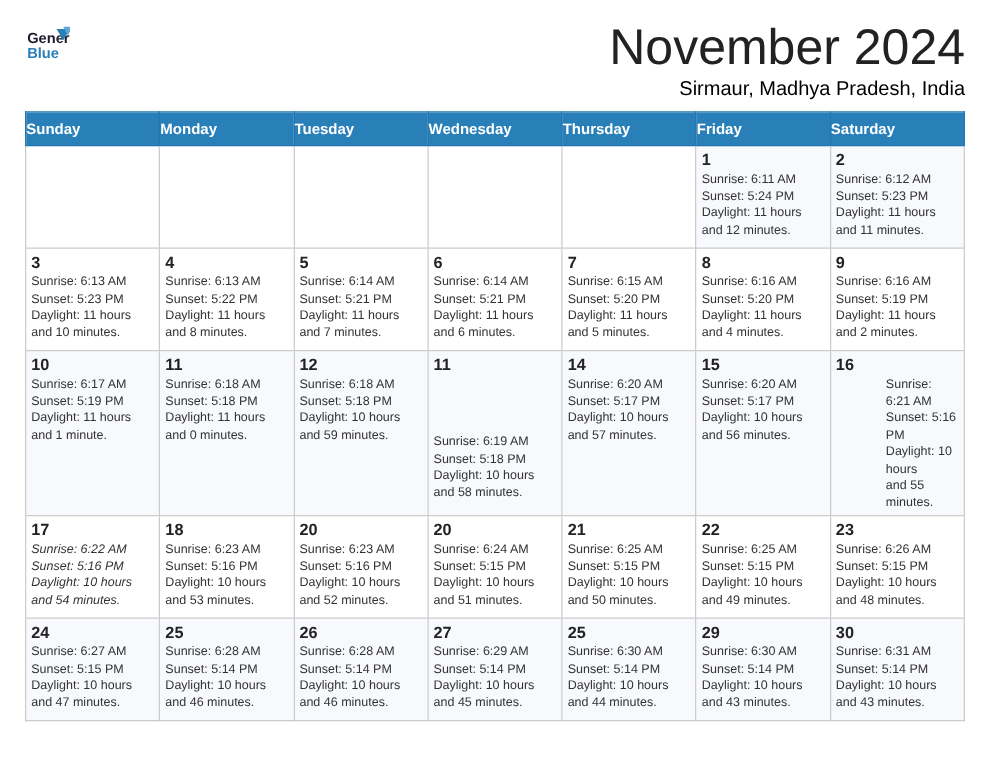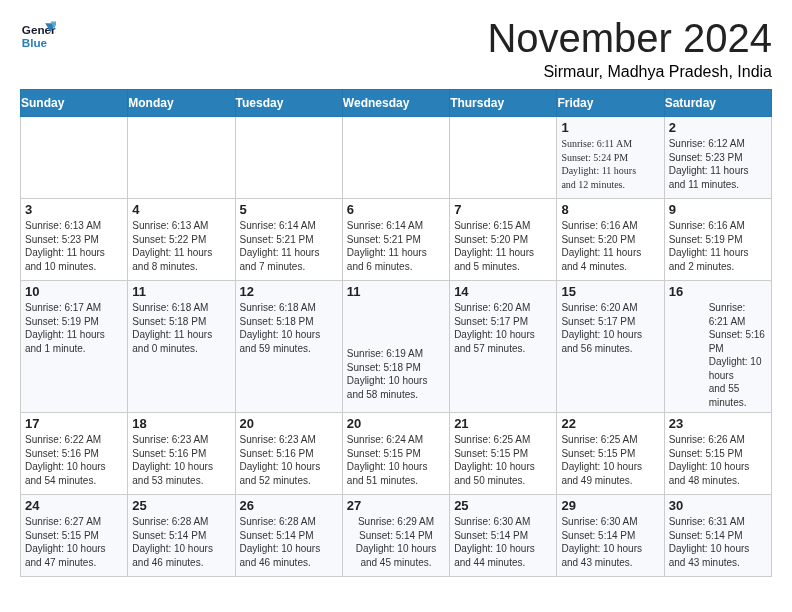--- a/index.html
+++ b/index.html
@@ -113,21 +113,21 @@
   </thead>
   <tbody id="calendar-body">
   <tr>
         <td class="empty-cell"></td>
         <td class="empty-cell"></td>
         <td class="empty-cell"></td>
         <td class="empty-cell"></td>
         <td class="empty-cell"></td>
         <td>
           <span class="day-number">1</span>
-          <div class="day-info" style="white-space: pre-line; font-family: Liberation Serif, serif;">Sunrise: 6:11 AM
+          <div class="day-info" style="white-space: pre-line;">Sunrise: 6:11 AM
 Sunset: 5:24 PM
 Daylight: 11 hours
 and 12 minutes.</div>
         </td>
         <td>
           <span class="day-number">2</span>
           <div class="day-info" style="white-space: pre-line;">Sunrise: 6:12 AM
 Sunset: 5:23 PM
 Daylight: 11 hours
 and 11 minutes.</div>
@@ -231,21 +231,21 @@
           <span class="day-number">16</span>
           <div class="day-info" style="white-space: pre-line; margin-left: 40px;">Sunrise: 6:21 AM
 Sunset: 5:16 PM
 Daylight: 10 hours
 and 55 minutes.</div>
         </td>
       </tr>
       <tr>
         <td>
           <span class="day-number">17</span>
-          <div class="day-info" style="white-space: pre-line;">Sunrise: 6:22 AM
+          <div class="day-info" style="white-space: pre-line; font-style: italic;">Sunrise: 6:22 AM
 Sunset: 5:16 PM
 Daylight: 10 hours
 and 54 minutes.</div>
         </td>
         <td>
           <span class="day-number">18</span>
           <div class="day-info" style="white-space: pre-line;">Sunrise: 6:23 AM
 Sunset: 5:16 PM
 Daylight: 10 hours
 and 53 minutes.</div>
@@ -303,21 +303,21 @@
         </td>
         <td>
           <span class="day-number">26</span>
           <div class="day-info" style="white-space: pre-line;">Sunrise: 6:28 AM
 Sunset: 5:14 PM
 Daylight: 10 hours
 and 46 minutes.</div>
         </td>
         <td>
           <span class="day-number">27</span>
-          <div class="day-info" style="white-space: pre-line; text-align: center;">Sunrise: 6:29 AM
+          <div class="day-info" style="white-space: pre-line;">Sunrise: 6:29 AM
 Sunset: 5:14 PM
 Daylight: 10 hours
 and 45 minutes.</div>
         </td>
         <td>
           <span class="day-number">25</span>
           <div class="day-info" style="white-space: pre-line;">Sunrise: 6:30 AM
 Sunset: 5:14 PM
 Daylight: 10 hours
 and 44 minutes.</div>

